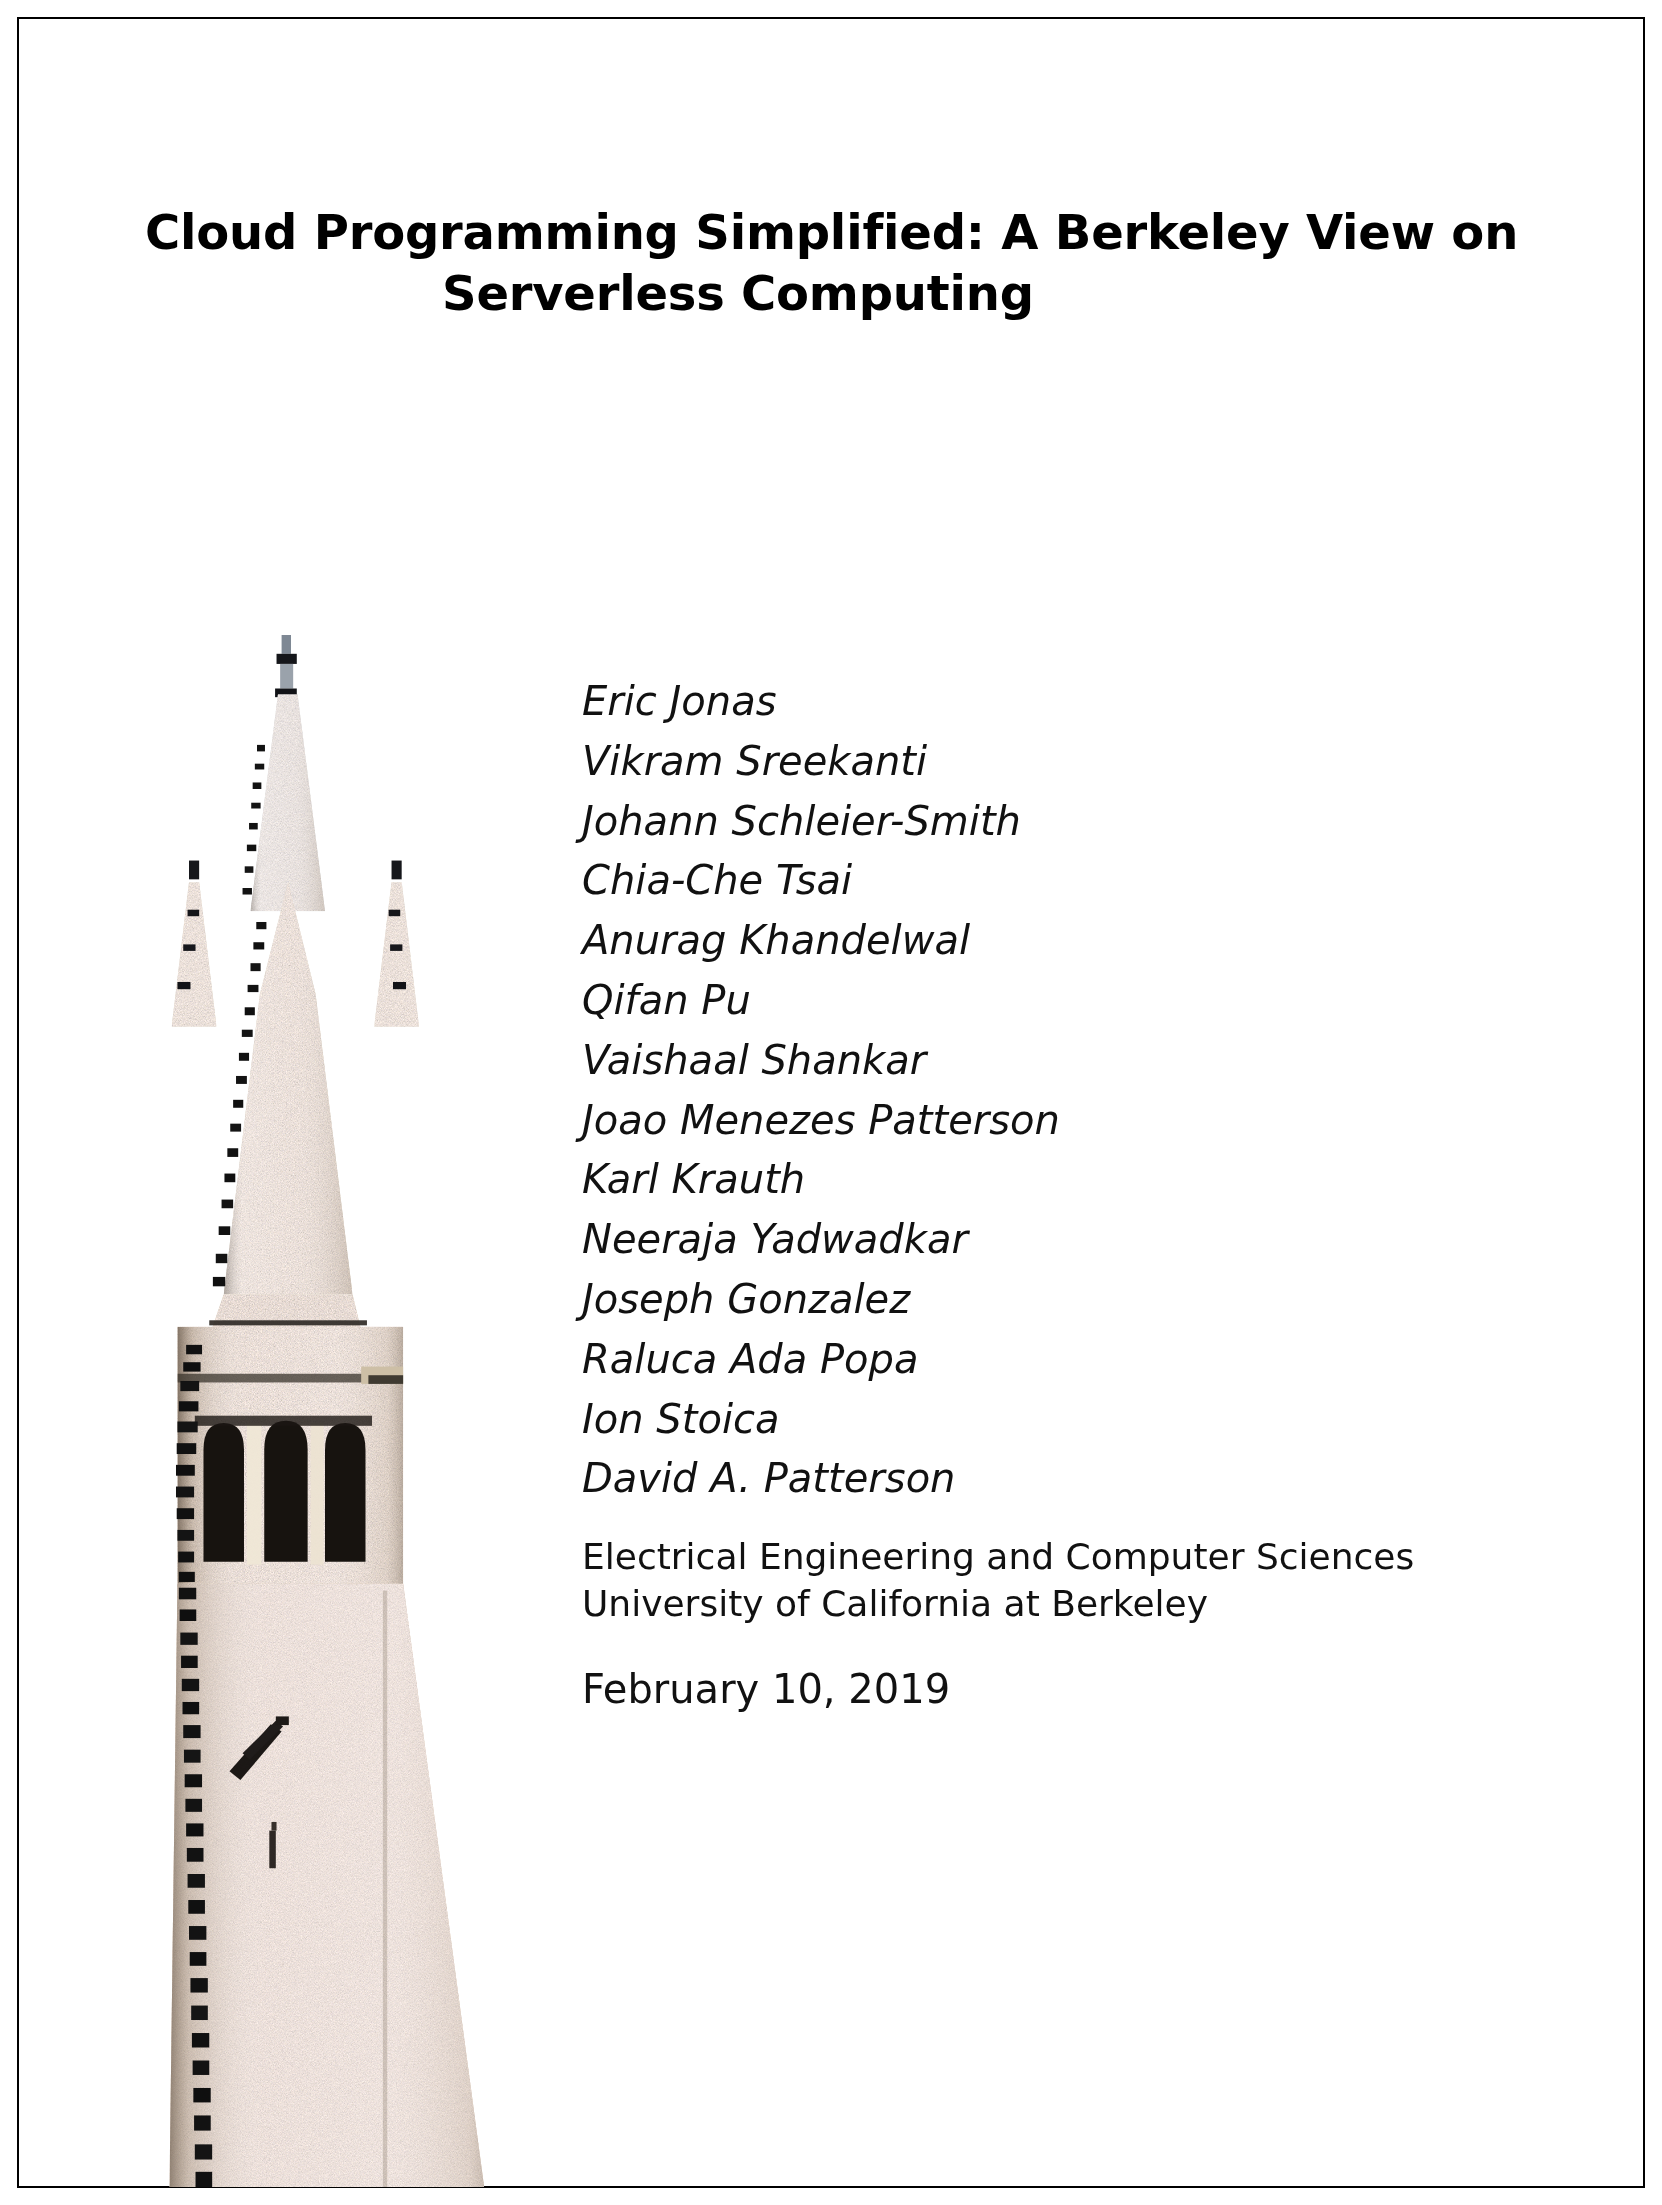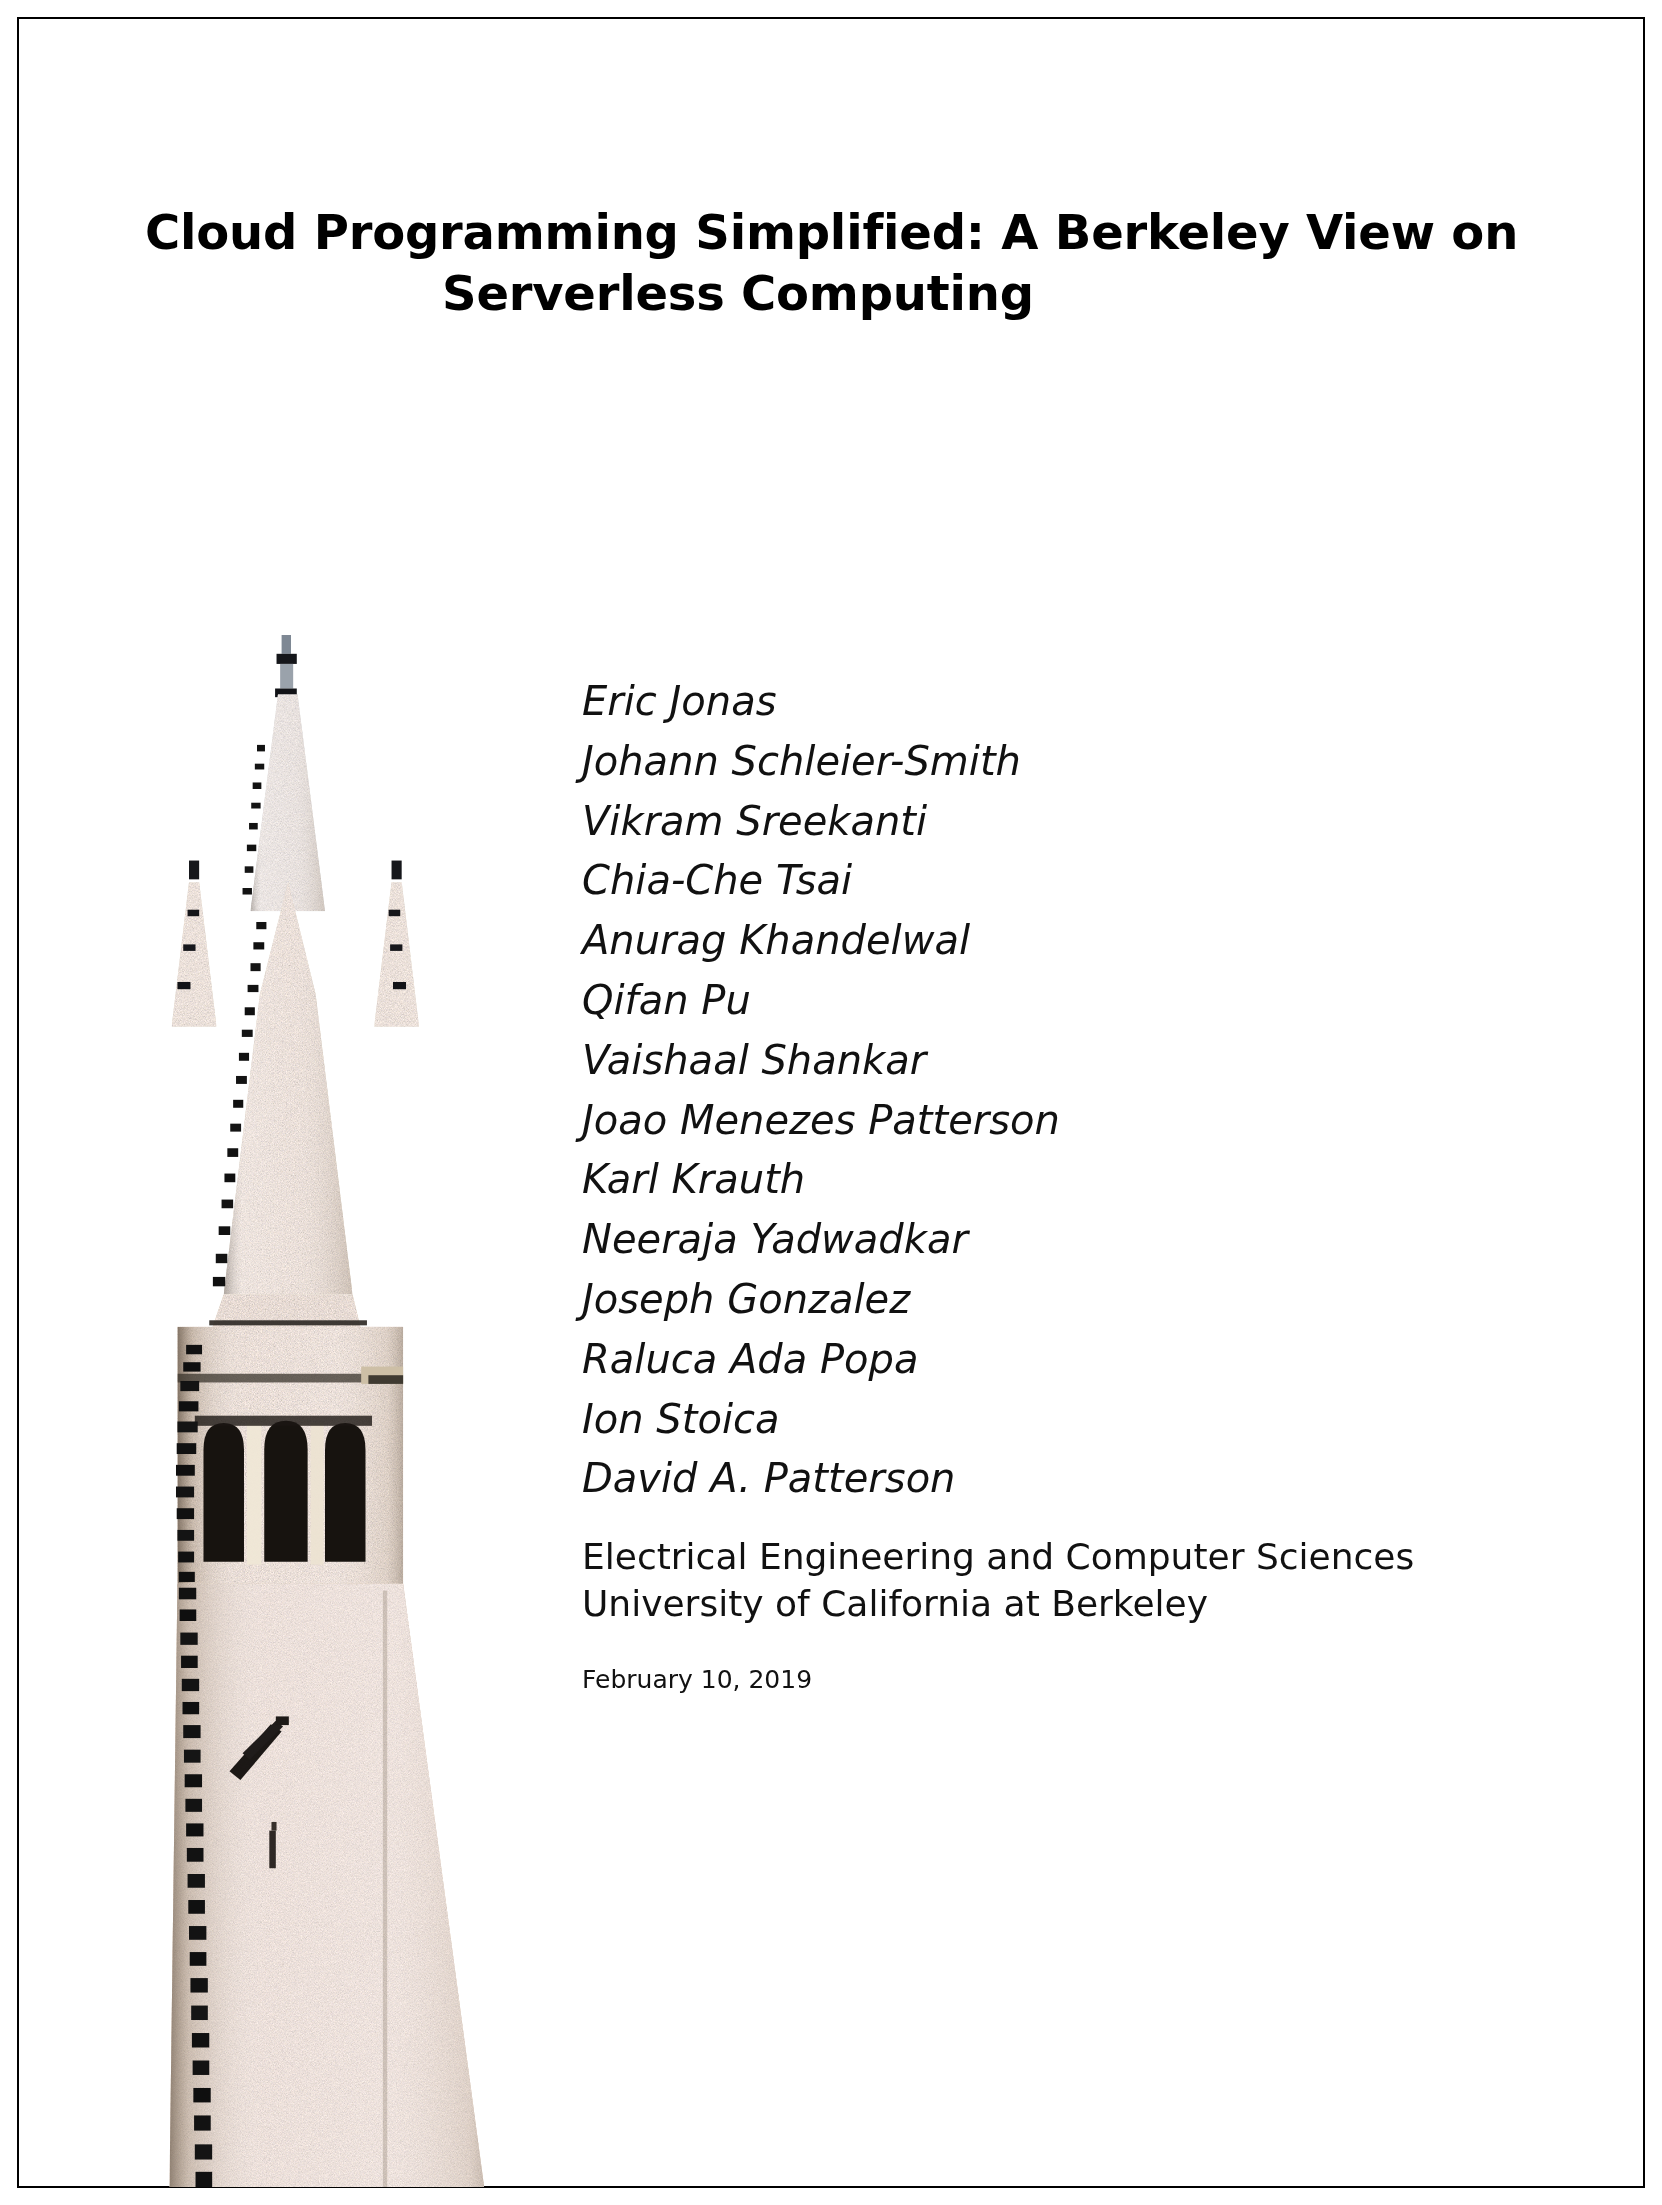--- a/index.html
+++ b/index.html
@@ -107,21 +107,21 @@
     font-size: 22.4px;
     font-weight: 400;
     color: #111111;
     line-height: 1.52;
     white-space: nowrap;
   }
 
   .pub-date {
     margin-top: 38px;
     font-family: "DejaVu Sans", sans-serif;
-    font-size: 25px;
+    font-size: 40px;
     font-weight: 400;
     color: #111111;
     line-height: 1.2;
     white-space: nowrap;
   }
 </style>
 </head>
 <body>
 
 <div class="page">
@@ -357,22 +357,22 @@
         <rect x="120" y="2106" width="24" height="21" fill="#141414"></rect>
         <rect x="121" y="2144" width="23" height="21" fill="#101010"></rect>
       </g>
     </svg>
   </div>
 
   <div class="text-col">
 
     <ul class="authors">
       <li class="author">Eric Jonas</li>
+      <li class="author">Vikram Sreekanti</li>
       <li class="author">Johann Schleier-Smith</li>
-      <li class="author">Vikram Sreekanti</li>
       <li class="author">Chia-Che Tsai</li>
       <li class="author">Anurag Khandelwal</li>
       <li class="author">Qifan Pu</li>
       <li class="author">Vaishaal Shankar</li>
       <li class="author">Joao Menezes Patterson</li>
       <li class="author">Karl Krauth</li>
       <li class="author">Neeraja Yadwadkar</li>
       <li class="author">Joseph Gonzalez</li>
       <li class="author">Raluca Ada Popa</li>
       <li class="author">Ion Stoica</li>

